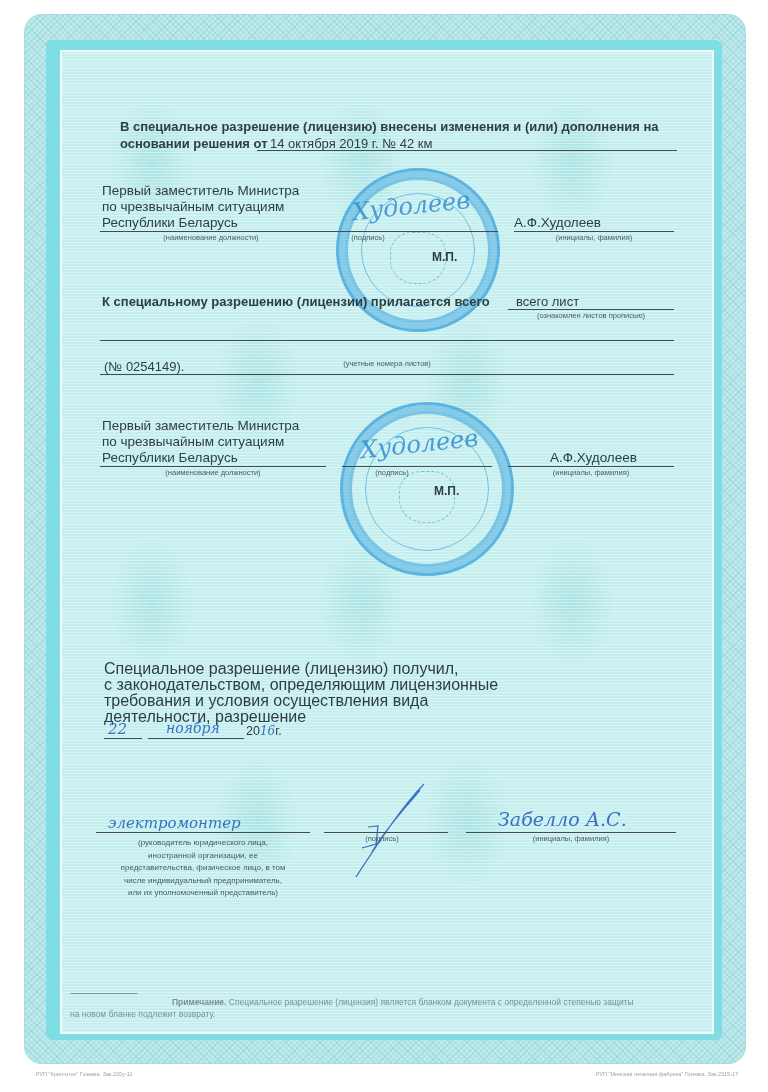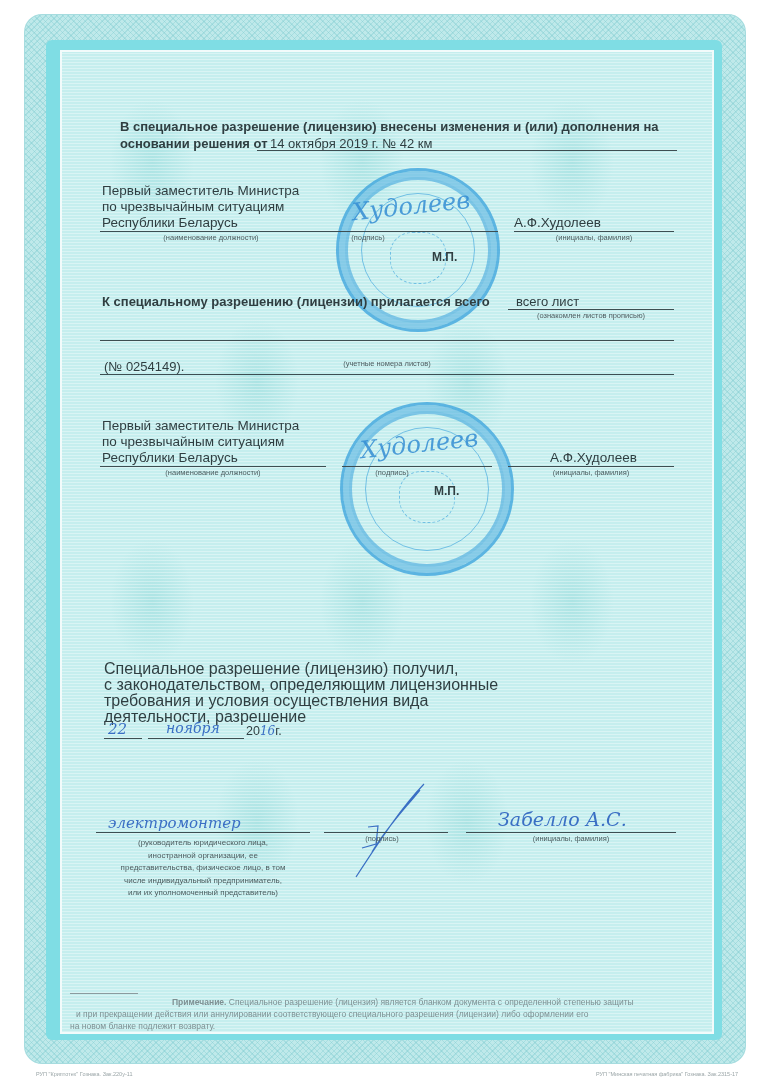--- a/index.html
+++ b/index.html
@@ -235,19 +235,18 @@
   <div class="abs hand" style="left:436px; top:756px; font-size:19px;">Забелло А.С.</div>
   <div class="line" style="left:404px; top:780px; width:210px;"></div>
   <div class="caption" style="left:404px; top:782px; width:210px;">(инициалы, фамилия)</div>
 
   <div class="line" style="left:8px; top:941px; width:68px; background:#8a9b9e;"></div>
   <div class="abs footnote" style="left:8px; top:944px; width:630px;">
     <div style="padding-left:66px;">
       <span class="t-bold">Примечание.</span>
       <span>Специальное разрешение (лицензия) является бланком документа с определенной степенью защиты</span>
     </div>
-    <div style="padding-left:6px;">и при прекращении  действия или аннулировании соответствующего специального разрешения (лицензии) либо оформлении его</div>
     <div>на новом бланке подлежит возврату.</div>
   </div>
 </div>
 
 <div class="print-mark" style="left:36px; top:1071px;">РУП "Криптотех" Гознака. Зак.220у-11</div>
 <div class="print-mark" style="left:596px; top:1071px;">РУП "Минская печатная фабрика" Гознака. Зак.2315-17</div>
 
 </body></html>

